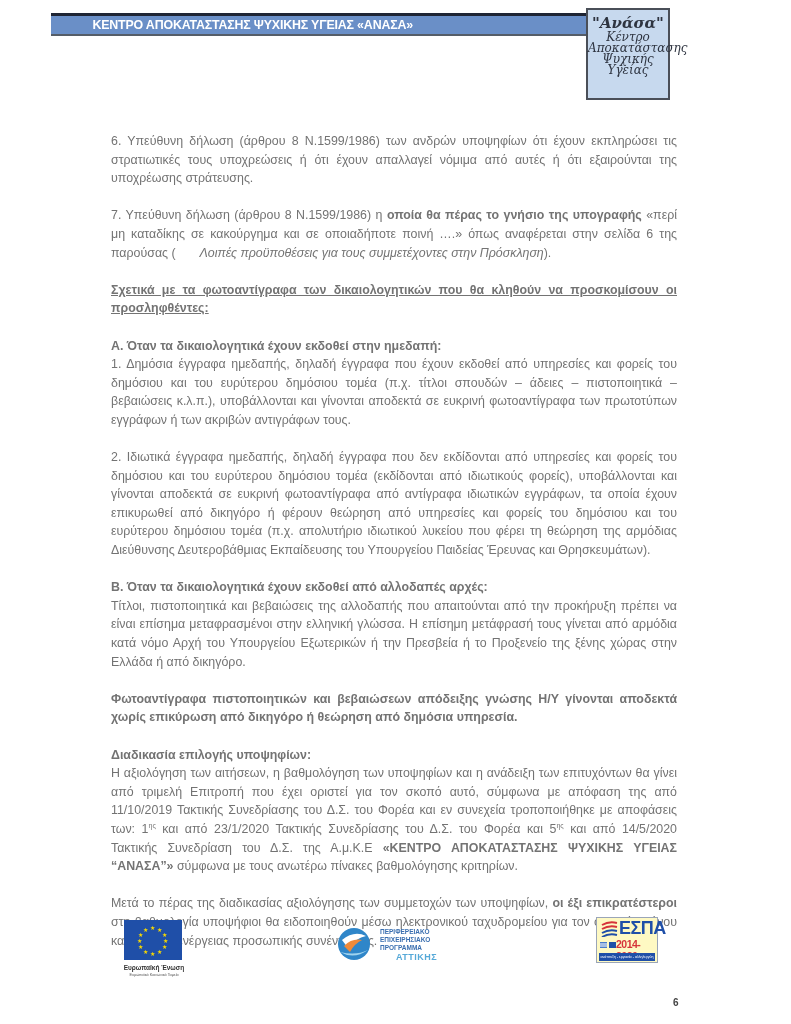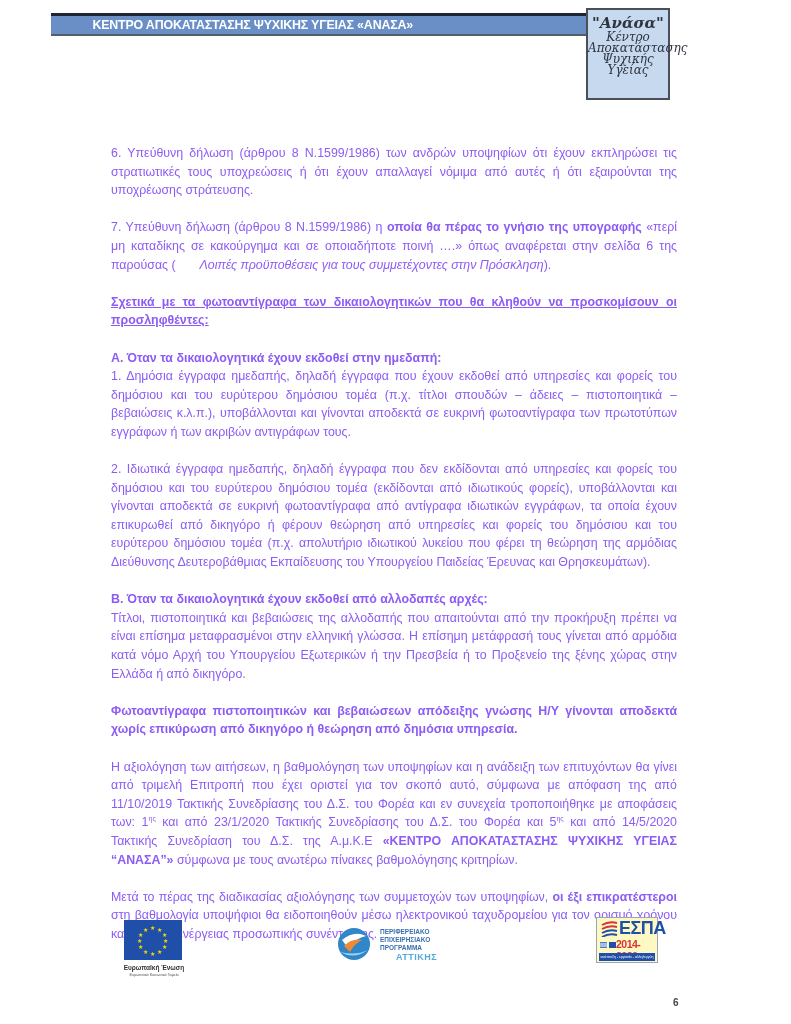--- a/index.html
+++ b/index.html
@@ -15,22 +15,22 @@
                     text-align: left; padding-left: 45px; box-sizing: border-box;
                     color: #ffffff; font-weight: bold; font-size: 13.5px; letter-spacing: -0.2px;
                     font-family: "Liberation Sans", sans-serif; transform: scaleX(0.92); transform-origin: left center; }
     .logo-box { position: absolute; left: 586px; top: 8px; width: 84px; height: 92px;
                 background: #c7d9ee; border: 2px solid #4a4f58; box-sizing: border-box; text-align: center; }
     .logo-title { margin-top: 4px; font-family: "DejaVu Serif", serif; font-style: italic; font-weight: bold;
                   font-size: 15px; color: #2e3440; }
     .logo-sub { font-family: "DejaVu Serif", serif; font-style: italic; font-size: 12px; color: #2e3440; line-height: 11px; }
 
     
-    .content { position: absolute; left: 111px; top: 144px; width: 566px; font-size: 12.4px; line-height: 18.6px;
-               text-align: justify; color: #8b5cf6; }
+    .content { position: absolute; left: 111px; top: 132px; width: 566px; font-size: 12.4px; line-height: 18.6px;
+               text-align: justify; color: #737373; }
     .content p { margin: 0 0 18.6px 0; }
     .content p.tight { margin-bottom: 0; }
     .b { font-weight: bold; }
     .i { font-style: italic; margin-left: 24px; }
     .u { text-decoration: underline; }
     sup { font-size: 7px; line-height: 0; }
 
     
     .eu-flag { position: absolute; left: 124px; top: 920px; width: 58px; height: 40px; background: #1f4fa8; }
     .eu-star { position: absolute; color: #f6d800; font-size: 6px; line-height: 6px; }
@@ -74,20 +74,21 @@
 
   <p class="tight b">Α. Όταν  τα δικαιολογητικά έχουν εκδοθεί στην ημεδαπή:</p>
   <p>1. Δημόσια έγγραφα ημεδαπής, δηλαδή έγγραφα που έχουν εκδοθεί από υπηρεσίες και φορείς του δημόσιου και του ευρύτερου δημόσιου τομέα (π.χ. τίτλοι σπουδών – άδειες – πιστοποιητικά – βεβαιώσεις κ.λ.π.), υποβάλλονται και γίνονται αποδεκτά σε ευκρινή φωτοαντίγραφα των πρωτοτύπων εγγράφων ή των ακριβών αντιγράφων τους.</p>
   <p>2. Ιδιωτικά έγγραφα ημεδαπής, δηλαδή έγγραφα που δεν εκδίδονται από υπηρεσίες και φορείς του δημόσιου και του ευρύτερου δημόσιου τομέα (εκδίδονται από ιδιωτικούς φορείς), υποβάλλονται και γίνονται αποδεκτά σε ευκρινή φωτοαντίγραφα από αντίγραφα ιδιωτικών εγγράφων, τα οποία έχουν επικυρωθεί από δικηγόρο ή φέρουν θεώρηση από υπηρεσίες και φορείς του δημόσιου και του ευρύτερου δημόσιου τομέα (π.χ. απολυτήριο ιδιωτικού λυκείου που φέρει τη θεώρηση της αρμόδιας Διεύθυνσης Δευτεροβάθμιας Εκπαίδευσης του Υπουργείου Παιδείας Έρευνας και Θρησκευμάτων).</p>
 
   <p class="tight b">Β. Όταν τα δικαιολογητικά έχουν εκδοθεί από αλλοδαπές αρχές:</p>
   <p>Τίτλοι, πιστοποιητικά και βεβαιώσεις της αλλοδαπής που απαιτούνται από την προκήρυξη πρέπει να είναι επίσημα μεταφρασμένοι στην ελληνική γλώσσα. Η επίσημη μετάφρασή τους γίνεται από αρμόδια κατά νόμο Αρχή του Υπουργείου Εξωτερικών ή την Πρεσβεία ή το Προξενείο της ξένης χώρας στην Ελλάδα ή από δικηγόρο.</p>
 
   <p class="b">Φωτοαντίγραφα πιστοποιητικών και βεβαιώσεων απόδειξης γνώσης Η/Υ γίνονται αποδεκτά χωρίς επικύρωση από δικηγόρο ή θεώρηση από δημόσια υπηρεσία.</p>
 
+  <p class="tight b">Διαδικασία επιλογής υποψηφίων:</p>
   <p>
     <span>Η αξιολόγηση των αιτήσεων, η βαθμολόγηση των υποψηφίων και η ανάδειξη  των επιτυχόντων θα γίνει από τριμελή Επιτροπή που έχει οριστεί για τον σκοπό αυτό, σύμφωνα με απόφαση της από 11/10/2019 Τακτικής Συνεδρίασης του Δ.Σ. του Φορέα και εν συνεχεία τροποποιήθηκε με αποφάσεις των: 1</span><sup>ης</sup><span> και από 23/1/2020 Τακτικής Συνεδρίασης του Δ.Σ. του Φορέα και 5</span><sup>ης</sup><span> και από 14/5/2020 Τακτικής Συνεδρίαση του Δ.Σ. της Α.μ.Κ.Ε </span><span class="b">«ΚΕΝΤΡΟ ΑΠΟΚΑΤΑΣΤΑΣΗΣ ΨΥΧΙΚΗΣ ΥΓΕΙΑΣ “ΑΝΑΣΑ”»</span><span> σύμφωνα με τους ανωτέρω πίνακες βαθμολόγησης κριτηρίων.</span>
   </p>
 
   <p>
     <span>Μετά το πέρας της διαδικασίας αξιολόγησης των συμμετοχών των υποψηφίων, </span><span class="b">οι έξι επικρατέστεροι</span><span> στη βαθμολογία υποψήφιοι θα ειδοποιηθούν μέσω ηλεκτρονικού ταχυδρομείου για τον ορισμό χρόνου και τόπου διενέργειας προσωπικής συνέντευξης.</span>
   </p>
 </div>
 
 <div class="eu-flag">

